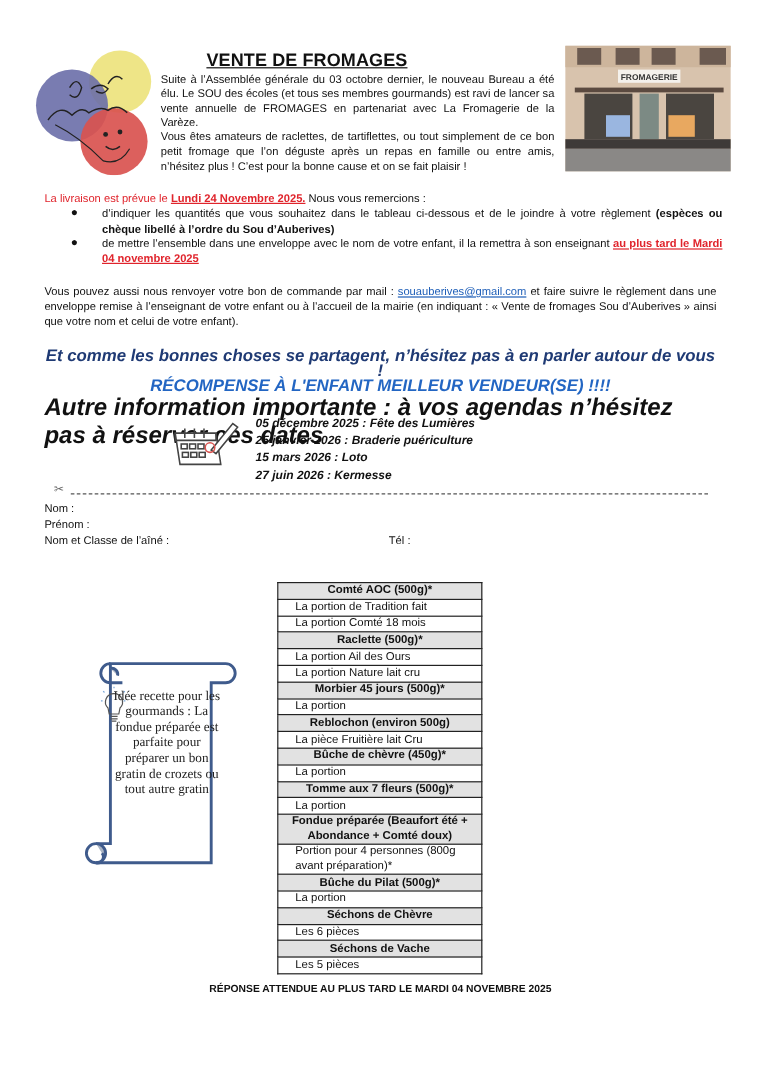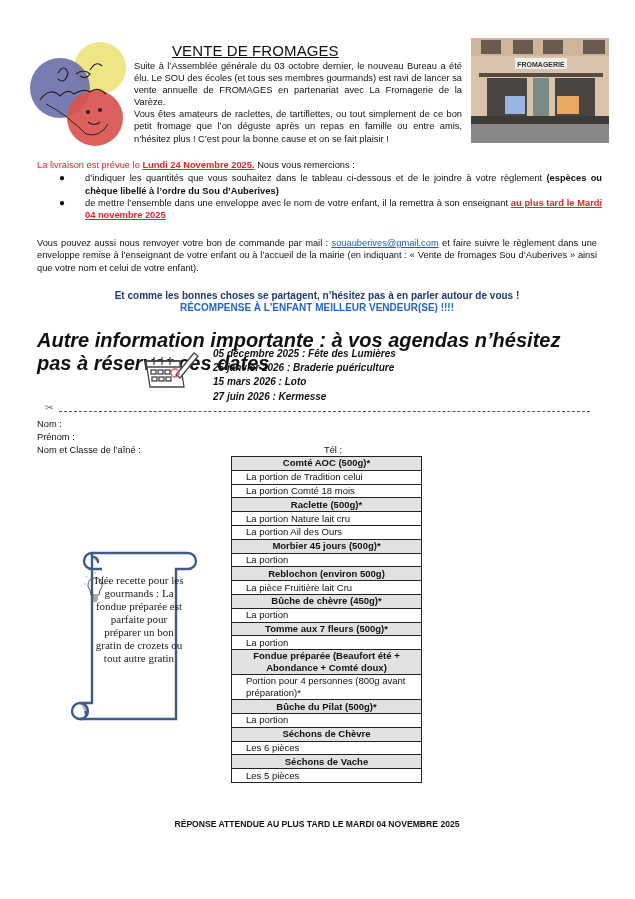--- a/index.html
+++ b/index.html
@@ -4,56 +4,56 @@
 <style>
   html, body { margin:0; padding:0; background:#ffffff; }
   body { width:635px; height:899px; position:relative; overflow:hidden;
          font-family:"Liberation Sans", sans-serif; color:#111; }
   .abs { position:absolute; }
   .calibri { font-family:"Liberation Sans", sans-serif; }
 
   
   #logo { left:28px; top:38px; width:102px; height:108px; }
   
-  #title { left:172px; top:42px; font-size:15px; font-weight:normal; text-decoration:underline; letter-spacing:0.1px; }
+  #title { left:172px; top:42px; font-size:15px; font-weight:bold; text-decoration:underline; letter-spacing:0.1px; }
   #intro { left:134px; top:60px; width:328px; font-size:9.3px; line-height:12.1px; text-align:justify; }
   #intro p { margin:0; }
   #shop { left:471px; top:38px; width:138px; height:105px; }
 
   #delivery { left:37px; top:159px; width:565px; font-size:9.3px; line-height:12.3px; }
   .red { color:#e0242c; }
   .redbold { color:#e0242c; font-weight:bold; text-decoration:underline; }
   #delivery ul { margin:1px 0 0 0; padding-left:36px; list-style:none; }
   #delivery li { position:relative; text-align:justify; padding-left:12px; }
   #delivery li .bullet { position:absolute; left:-14px; top:0; font-size:10px; }
 
   #mail { left:37px; top:237px; width:560px; font-size:9.3px; line-height:12.3px; text-align:justify; }
   #mail a { color:#1f5fb8; text-decoration:underline; }
 
-  #share { left:37px; top:290px; width:560px; text-align:center; font-size:10px; line-height:12.3px;
-           font-weight:bold; }
+  #share { left:37px; top:290px; width:560px; text-align:center; font-size:14px; line-height:12.3px;
+           font-style:italic; font-weight:bold; }
   #share .l1 { color:#1f3a74; }
   #share .l2 { color:#2366c3; }
 
   #agenda-title { left:37px; top:329px; width:560px; font-size:20px; font-style:italic; font-weight:bold; }
   #calendar { left:142px; top:349px; width:60px; height:48px; }
   #dates { left:213px; top:347px; font-size:10px; font-weight:bold; line-height:14.2px;font-style:italic; }
 
   #cut { left:45px; top:405px; width:545px; height:10px; }
   #cut-line { position:absolute; left:14px; right:0; top:6px; border-top:1px dashed #555; }
   #scissors { position:absolute; left:0; top:-3px; font-size:10px; color:#666; }
 
   .form-label { font-size:9.3px; }
   #f-nom { left:37px; top:419px; }
   #f-prenom { left:37px; top:432px; }
   #f-aine { left:37px; top:445px; }
   #f-tel { left:324px; top:445px; }
 
   
-  #order { left:231px; top:456px; width:191px; border-collapse:collapse; font-size:9.5px; }
+  #order { left:231px; top:485px; width:171px; border-collapse:collapse; font-size:9.5px; }
   #order td { border:1px solid #222; padding:0 2px; height:12.8px; line-height:12px; }
   #order tr.hdr td { background:#e2e2e2; text-align:center; font-weight:bold; }
   #order tr.item td { padding-left:14px; }
 
   
   #scroll { left:70px; top:545px; width:130px; height:200px; }
   #recipe { left:94px; top:574px; width:90px; text-align:center; font-family:"Liberation Serif", serif;
             font-size:11px; line-height:13px; color:#222; }
   #bulb { left:84px; top:572px; width:22px; height:34px; }
 
@@ -153,33 +153,33 @@
 <div id="f-prenom" class="abs form-label">Prénom :</div>
 <div id="f-aine" class="abs form-label">Nom et Classe de l’aîné :</div>
 <div id="f-tel" class="abs form-label">Tél :</div>
 
 <table id="order" class="abs">
   <tbody id="order-body">
       <tr class="hdr">
         <td>Comté AOC (500g)*</td>
       </tr>
       <tr class="item">
-        <td>La portion de Tradition celui</td>
+        <td>La portion de Tradition fait</td>
       </tr>
       <tr class="item">
         <td>La portion Comté 18 mois</td>
       </tr>
       <tr class="hdr">
         <td>Raclette (500g)*</td>
       </tr>
       <tr class="item">
+        <td>La portion Ail des Ours</td>
+      </tr>
+      <tr class="item">
         <td>La portion Nature lait cru</td>
-      </tr>
-      <tr class="item">
-        <td>La portion Ail des Ours</td>
       </tr>
       <tr class="hdr">
         <td>Morbier 45 jours (500g)*</td>
       </tr>
       <tr class="item">
         <td>La portion</td>
       </tr>
       <tr class="hdr">
         <td>Reblochon (environ 500g)</td>
       </tr>

